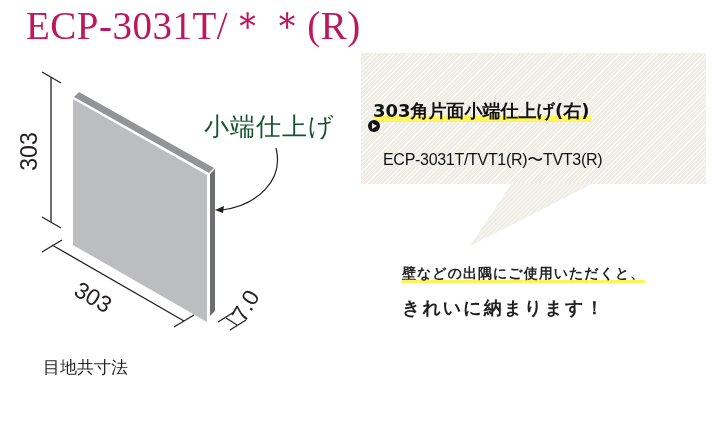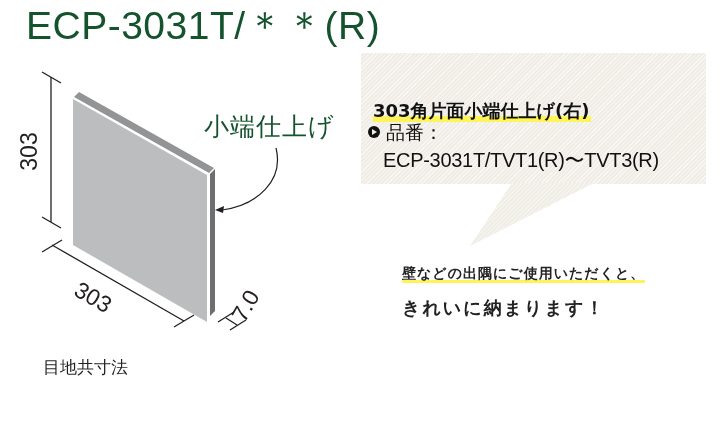--- a/index.html
+++ b/index.html
@@ -1,32 +1,32 @@
 <!DOCTYPE html>
 <html><head>
   <meta charset="utf-8">
   <style>
     html, body { margin: 0; padding: 0; background: #ffffff; }
     body { width: 720px; height: 425px; position: relative; overflow: hidden;
            font-family: "DejaVu Sans", "Liberation Sans", sans-serif; color: #231f20; }
-    .title { position: absolute; left: 26px; top: 2px; font-family: Liberation Sans, sans-serif;
-             font-size: 39px; letter-spacing: 0.5px; color: #14532d; line-height: 48px; white-space: nowrap; }
+    .title { position: absolute; left: 26px; top: 2px; font-family: Liberation Serif, serif;
+             font-size: 39px; letter-spacing: 0.5px; color: #be185d; line-height: 48px; white-space: nowrap; }
     svg.diagram { position: absolute; left: 0; top: 0; }
     .bubble { position: absolute; left: 361px; top: 53px; width: 345px; height: 131px;
               background-color: #efede6;
               background-image: repeating-linear-gradient(135deg, rgba(255,255,255,0.55) 0 1px, rgba(255,255,255,0) 1px 3px); }
     .bubble-tail { position: absolute; left: 0; top: 0; }
     .bubble-heading { position: absolute; left: 373px; top: 74px; font-size: 18px; font-weight: bold;
                       color: #111; line-height: 26px; white-space: nowrap;
                       background: linear-gradient(transparent 68%, #fff55a 68%, #fff55a 92%, transparent 92%); padding-right: 2px; margin-top: 24px; }
     .pn-line { position: absolute; left: 368px; top: 120px; font-size: 19px; color: #111; line-height: 24px; white-space: nowrap; display: flex; align-items: center; }
     .pn-icon { width: 12px; height: 12px; border-radius: 50%; background: #111; position: relative; margin-right: 6px; display: inline-block; }
     .pn-icon::after { content: ""; position: absolute; left: 4px; top: 3px; width: 0; height: 0;
                       border-left: 5px solid #efede6; border-top: 3px solid transparent; border-bottom: 3px solid transparent; }
-    .pn-value { position: absolute; left: 383px; top: 148px; font-family: "Liberation Sans", sans-serif; font-size: 20px; color: #111; line-height: 24px; white-space: nowrap; letter-spacing: -0.3px; }
+    .pn-value { position: absolute; left: 383px; top: 148px; font-family: "Liberation Sans", sans-serif; font-size: 16px; color: #111; line-height: 24px; white-space: nowrap; letter-spacing: -0.3px; }
     .note1 { position: absolute; left: 402px; top: 262px; font-size: 14px; font-weight: bold; color: #222; line-height: 22px; white-space: nowrap; letter-spacing: 1px;
              background: linear-gradient(transparent 80%, #fff35a 80%, #fff35a 95%, transparent 95%); }
     .note2 { position: absolute; left: 402px; top: 297px; font-size: 18px; font-weight: bold; color: #222; line-height: 22px; white-space: nowrap; letter-spacing: 2px; }
     .label-edge { position: absolute; left: 204px; top: 111px; font-size: 25px; color: #14532d; line-height: 32px; white-space: nowrap; letter-spacing: 1px; }
     .label-joint { position: absolute; left: 43px; top: 355px; font-size: 17px; color: #231f20; line-height: 24px; white-space: nowrap; }
     .dim { position: absolute; font-family: "Liberation Sans", sans-serif; color: #231f20; white-space: nowrap; line-height: 1; }
     .dim-v { left: 10px; top: 140px; font-size: 23px; transform: rotate(-90deg); transform-origin: center; }
     .dim-w { left: 82px; top: 278px; font-size: 23px; transform: rotate(30deg); transform-origin: left top; }
     .dim-t { left: 228px; top: 314px; font-size: 23px; transform: rotate(-60deg); transform-origin: left top; }
   </style>
@@ -80,18 +80,17 @@
 
 <div class="label-edge">小端仕上げ</div>
 <div class="dim dim-v">303</div>
 <div class="dim dim-w">303</div>
 <div class="dim dim-t">7.0</div>
 <div class="label-joint">目地共寸法</div>
 
 <div class="bubble-heading">303角片面小端仕上げ(右)</div>
 <div class="pn-line">
   <span class="pn-icon"></span>
-  <span>品番：</span>
 </div>
 <div class="pn-value">ECP-3031T/TVT1(R)〜TVT3(R)</div>
 
 <div class="note1">壁などの出隅にご使用いただくと、</div>
 <div class="note2">きれいに納まります！</div>
 
 </body></html>

